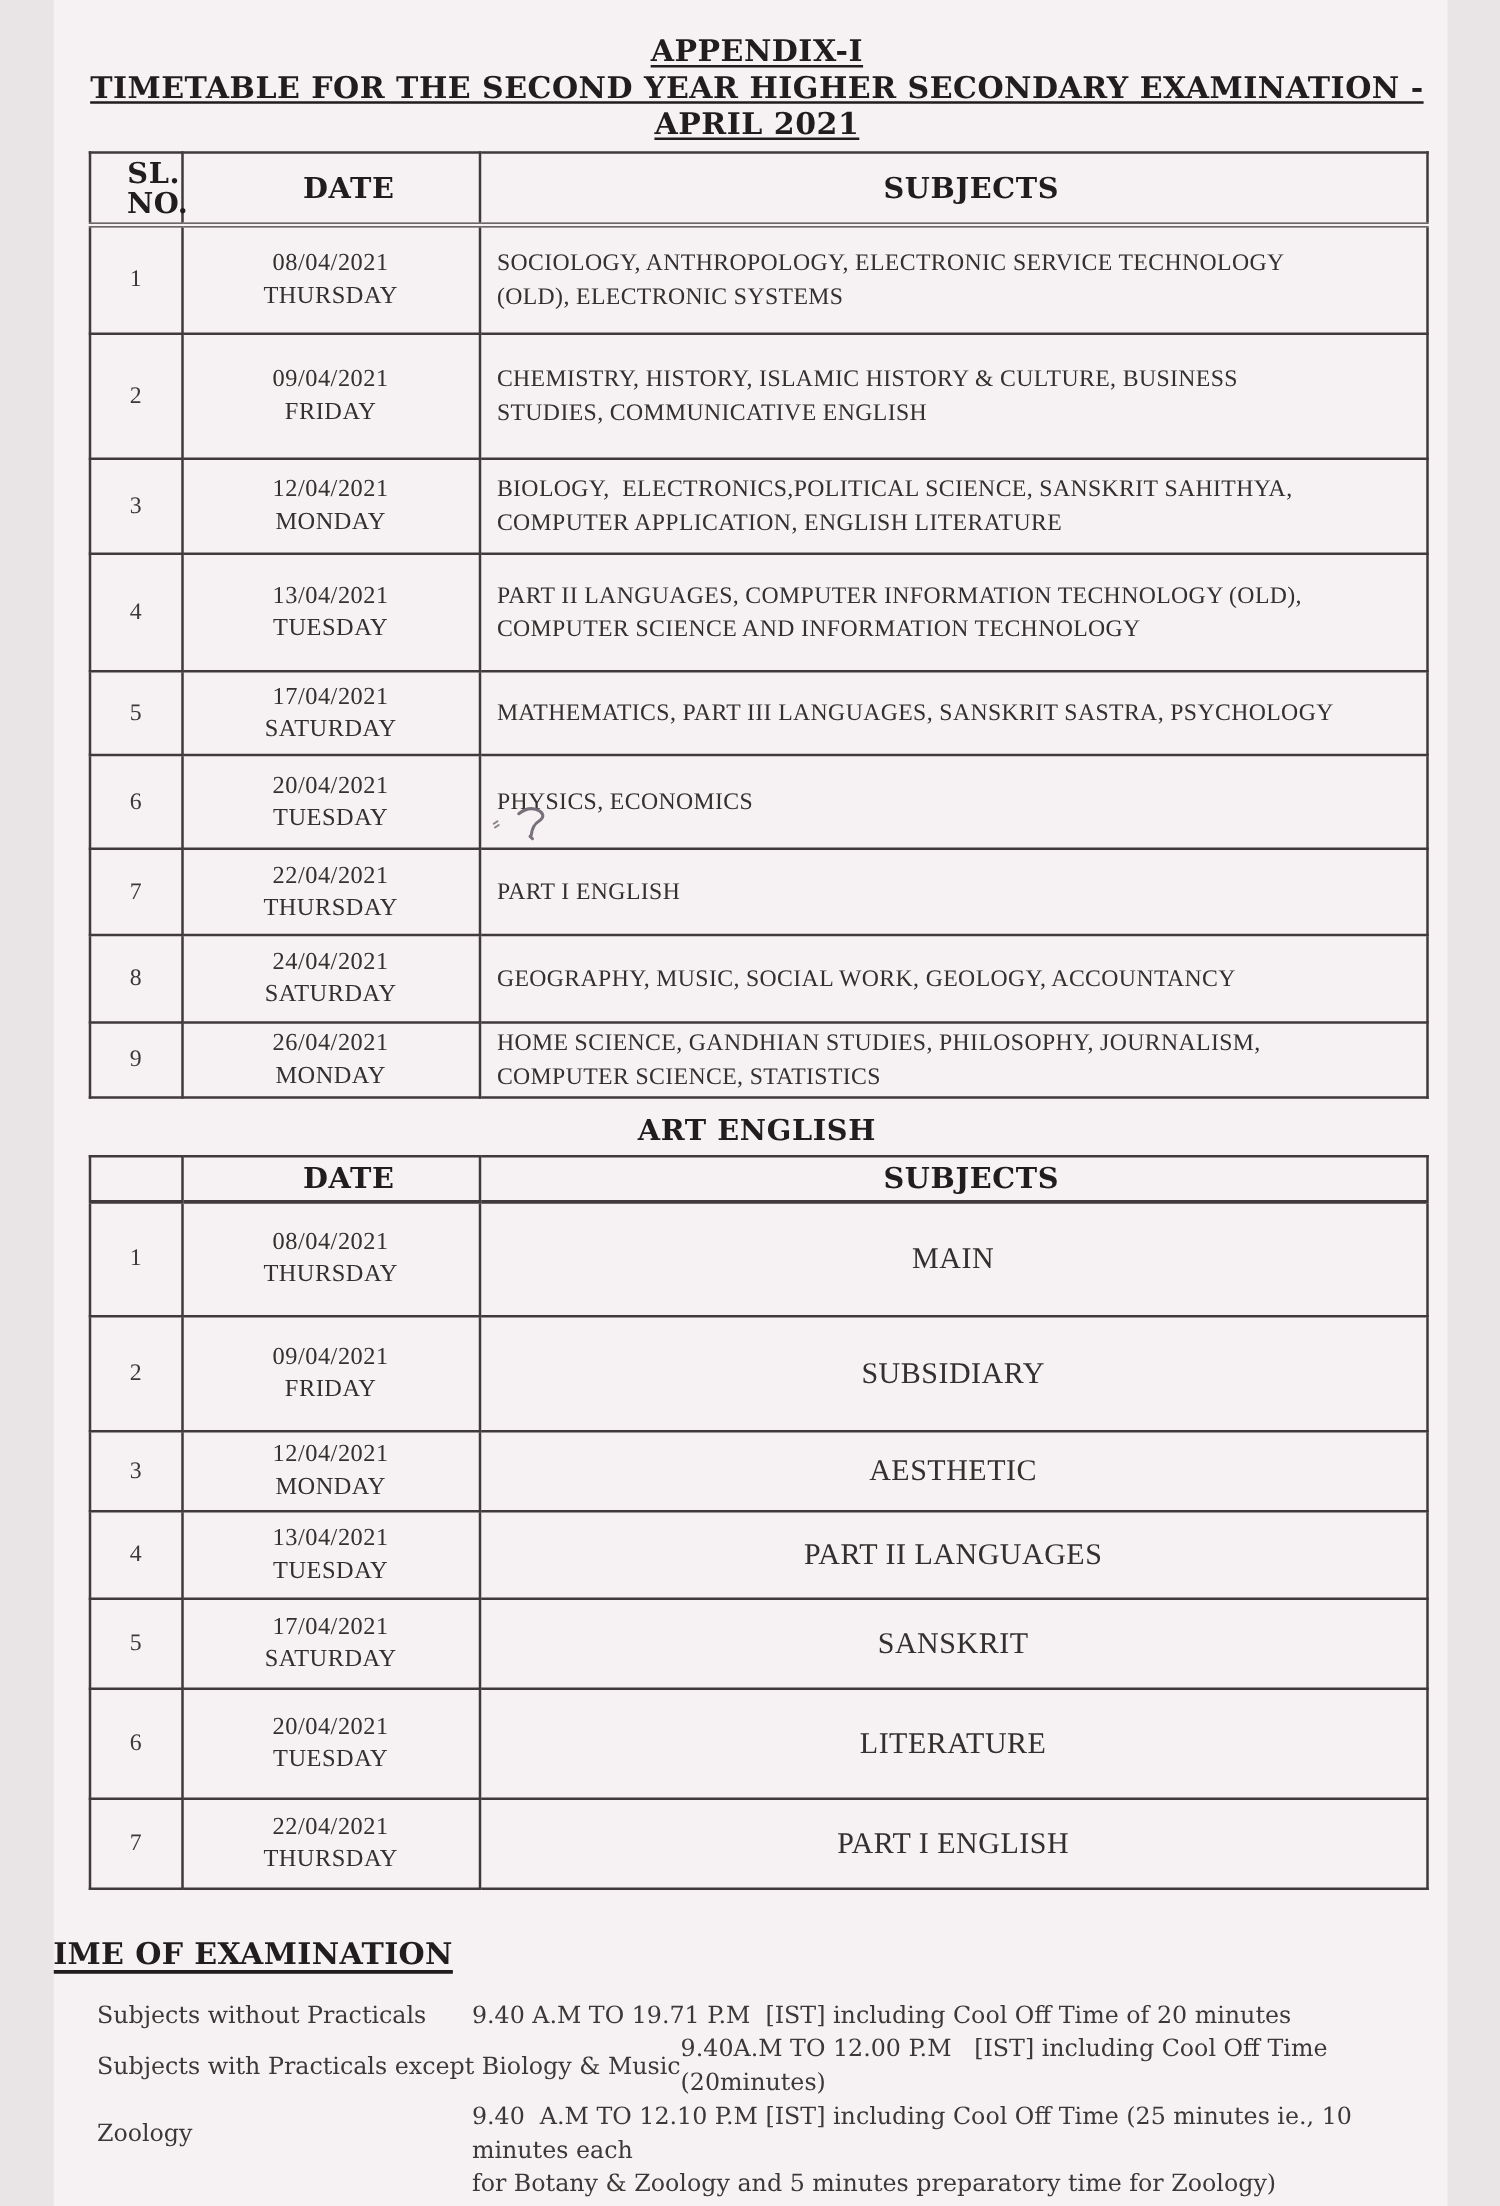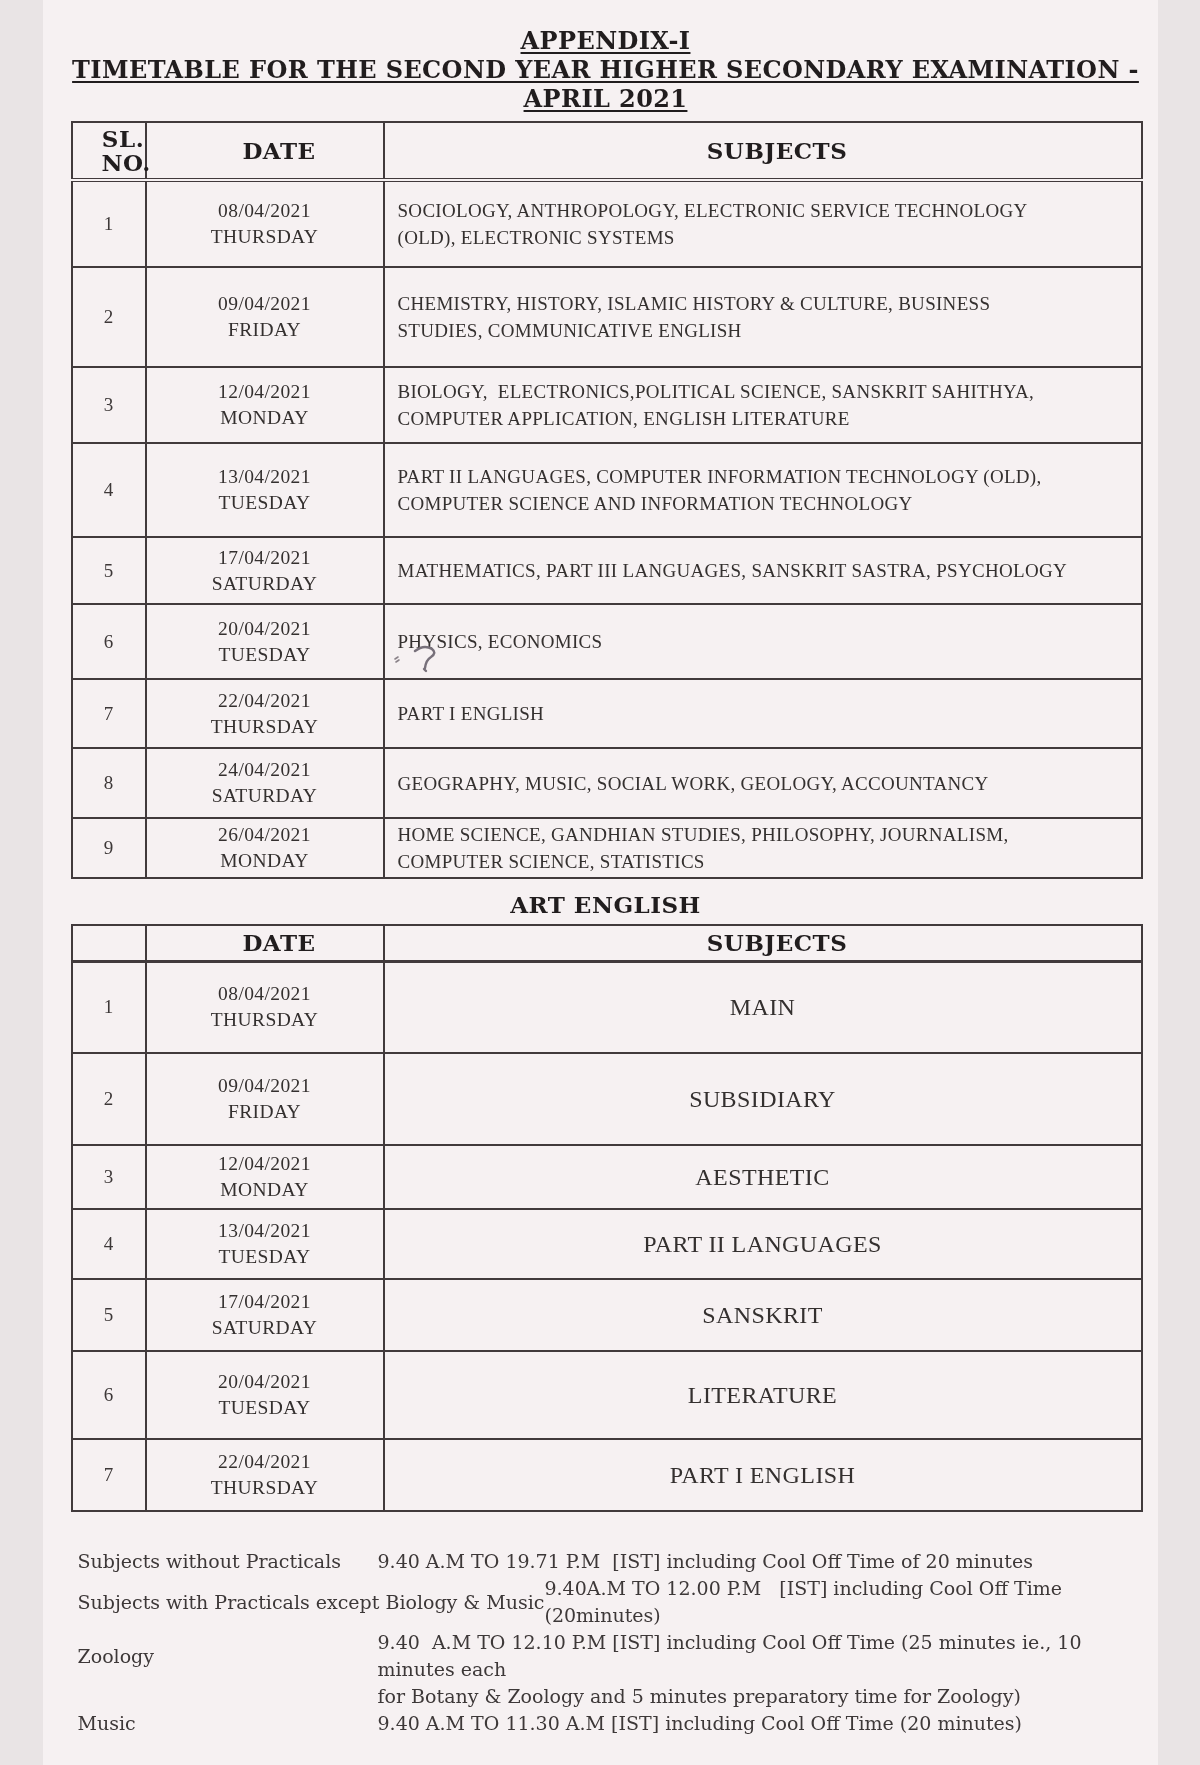--- a/index.html
+++ b/index.html
@@ -306,20 +306,21 @@
           <td class="date">
             <div>22/04/2021</div>
             <div>THURSDAY</div>
           </td>
           <td class="subj-center">PART I ENGLISH</td>
         </tr>
       </tbody>
     </table>
 
     <div class="time-section">
+      <div class="time-heading">IME OF EXAMINATION</div>
       <div class="time-lines">
         <div class="time-line">
           <span class="tlabel">Subjects without Practicals</span>
           <span class="ttext">9.40 A.M TO 19.71 P.M  [IST] including Cool Off Time of 20 minutes</span>
         </div>
         <div class="time-line">
           <span class="tlabel">Subjects with Practicals except Biology &amp; Music</span>
           <span class="ttext">9.40A.M TO 12.00 P.M   [IST] including Cool Off Time (20minutes)</span>
         </div>
         <div class="time-line">

